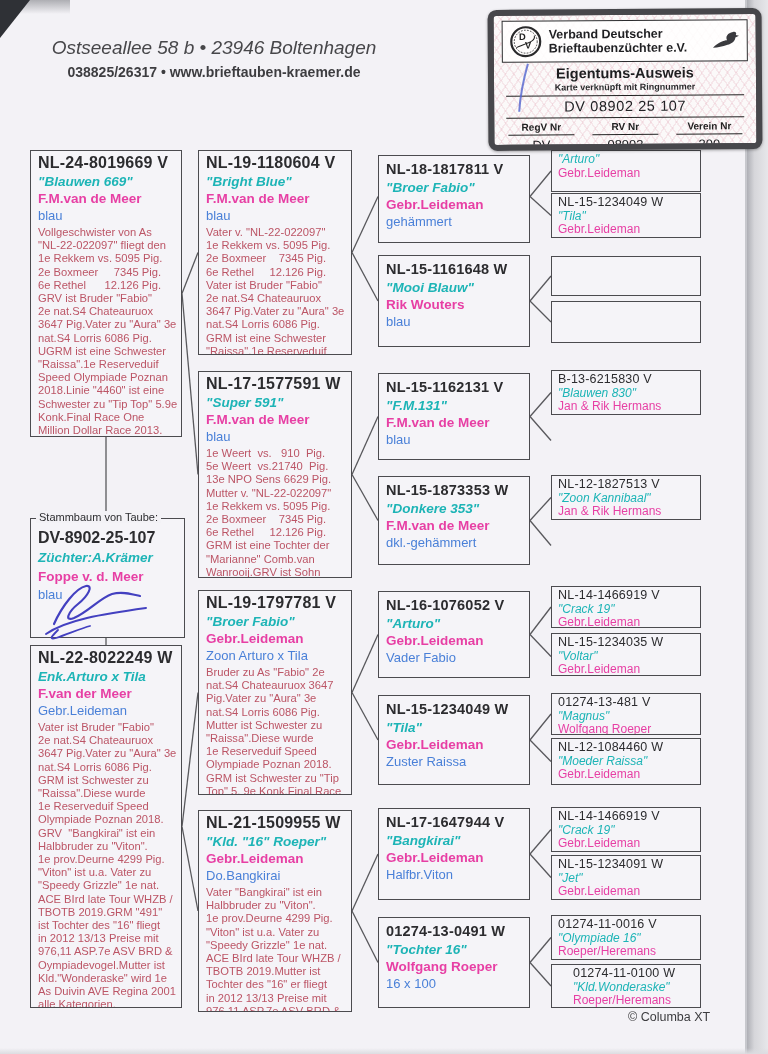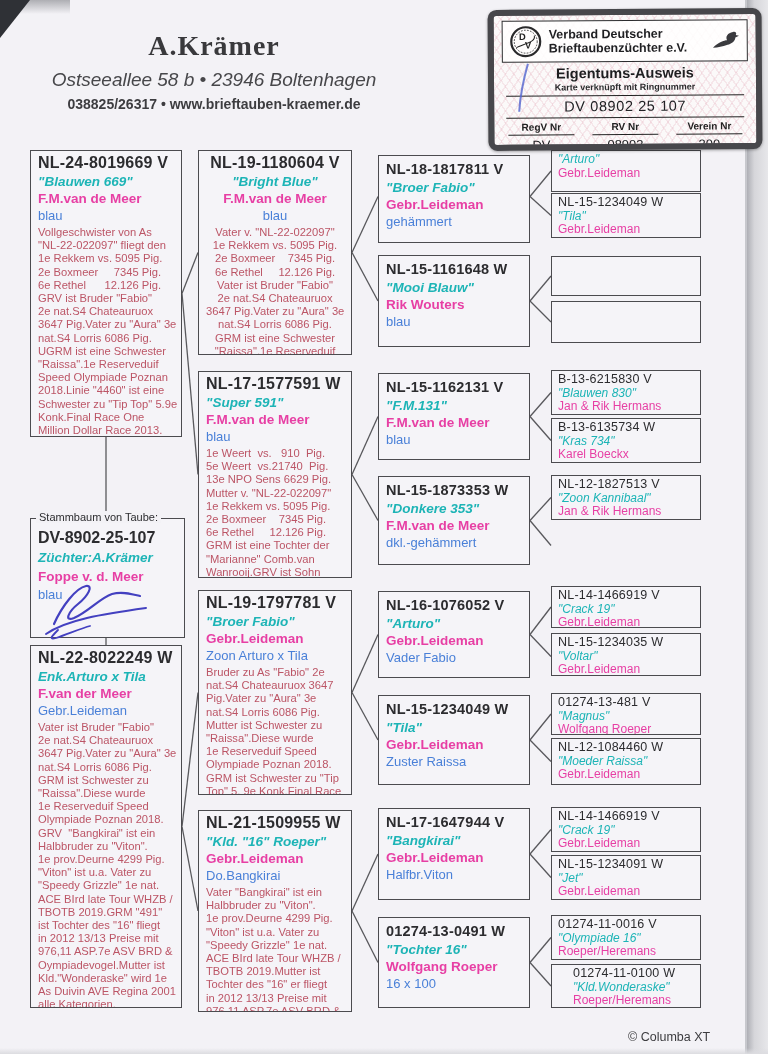--- a/index.html
+++ b/index.html
@@ -66,21 +66,21 @@
     border:1.6px solid #4b4b4f;box-sizing:border-box;background:#f5f4f8;padding:10px 7px 0;}
   #subject .tag{position:absolute;top:-8px;left:5px;background:#f3f2f6;padding:0 3px;
     font-size:11px;color:#2d2d30;}
   #subject .s-ring{font-weight:bold;font-size:16px;color:var(--ring,#2c2c2f);}
   #subject .s-zuechter{color:var(--name,#1db4b6);font-weight:bold;font-style:italic;font-size:13.5px;margin-top:3px;}
   #subject .s-line2{color:var(--breeder,#e73fa4);font-weight:bold;font-size:13.5px;margin-top:4px;}
   #subject .s-color{color:var(--info,#4a80d8);font-size:13px;margin-top:3px;}
 
   #signature{position:absolute;left:38px;top:576px;z-index:4;}
   #connectors{position:absolute;left:0;top:0;z-index:1;}
-  #footer-credit{position:absolute;left:628px;top:1010px;font-size:12.5px;color:#3c3c3f;z-index:2;margin-top:20px;}
+  #footer-credit{position:absolute;left:628px;top:1010px;font-size:12.5px;color:#3c3c3f;z-index:2;}
 </style>
 </head>
 <body>
 
 <div id="page">
 
   <svg id="connectors" width="768" height="1054">
       <line x1="182" y1="293.5" x2="198" y2="252.5" stroke="#58585c" stroke-width="1.3"></line>
       <line x1="182" y1="293.5" x2="198" y2="474.5" stroke="#58585c" stroke-width="1.3"></line>
       <line x1="182" y1="826.5" x2="198" y2="692.5" stroke="#58585c" stroke-width="1.3"></line>
@@ -107,21 +107,20 @@
       <line x1="530" y1="740" x2="551" y2="761.5" stroke="#58585c" stroke-width="1.3"></line>
       <line x1="530" y1="854" x2="551" y2="829.5" stroke="#58585c" stroke-width="1.3"></line>
       <line x1="530" y1="854" x2="551" y2="877.5" stroke="#58585c" stroke-width="1.3"></line>
       <line x1="530" y1="962.5" x2="551" y2="937.5" stroke="#58585c" stroke-width="1.3"></line>
       <line x1="530" y1="962.5" x2="551" y2="986" stroke="#58585c" stroke-width="1.3"></line>
       <line x1="106" y1="437" x2="106" y2="518" stroke="#58585c" stroke-width="1.3"></line>
       <line x1="106" y1="638" x2="106" y2="645" stroke="#58585c" stroke-width="1.3"></line>
     </svg>
 
   <div id="header">
-    <div class="h-name">A.Krämer</div>
     <div class="h-addr">Ostseeallee 58 b • 23946  Boltenhagen</div>
     <div class="h-contact">038825/26317   •  www.brieftauben-kraemer.de</div>
   </div>
 
   <div id="badge">
     <div id="badge-inner">
       <div class="badge-org">
         <svg width="34" height="34" viewBox="0 0 40 40">
           <circle cx="20" cy="20" r="17" fill="none" stroke="#2a2a2c" stroke-width="2.6"></circle>
           <circle cx="20" cy="20" r="13.5" fill="none" stroke="#2a2a2c" stroke-width="1" stroke-dasharray="2 1.6"></circle>
@@ -230,21 +229,21 @@
         <div>TBOTB 2019.GRM "491"</div>
         <div>ist Tochter des "16" fliegt</div>
         <div>in 2012 13/13 Preise mit</div>
         <div>976,11 ASP.7e ASV BRD &amp;</div>
         <div>Oympiadevogel.Mutter ist</div>
         <div>Kld."Wonderaske" wird 1e</div>
         <div>As Duivin AVE Regina 2001</div>
         <div>alle Kategorien.</div>
       </div>
   </div>
-    <div class="box gen2" style="left: 198px; top: 150px; width: 154px; height: 205px; text-align: center;">
+    <div class="box gen2" style="left: 198px; top: 150px; width: 154px; height: 205px;">
     <div class="ring">NL-19-1180604 V</div>
     <div class="name">"Bright Blue"</div>
     <div class="breeder">F.M.van de Meer</div>
     <div class="info">blau</div>
     <div class="desc">
         <div>Vater v. "NL-22-022097"</div>
         <div>1e Rekkem vs. 5095 Pig.</div>
         <div>2e Boxmeer    7345 Pig.</div>
         <div>6e Rethel     12.126 Pig.</div>
         <div>Vater ist Bruder "Fabio"</div>
@@ -390,26 +389,20 @@
     
     
     
   </div>
     <div class="box gen4" style="left: 551px; top: 370px; width: 150px; height: 45px;">
     <div class="ring">B-13-6215830 V</div>
     <div class="name">"Blauwen 830"</div>
     <div class="breeder">Jan &amp; Rik Hermans</div>
 
   </div>
-    <div class="box gen4" style="left: 551px; top: 418px; width: 150px; height: 45px;">
-    <div class="ring">B-13-6135734 W</div>
-    <div class="name">"Kras 734"</div>
-    <div class="breeder">Karel Boeckx</div>
-
-  </div>
     <div class="box gen4" style="left: 551px; top: 475px; width: 150px; height: 45px;">
     <div class="ring">NL-12-1827513 V</div>
     <div class="name">"Zoon Kannibaal"</div>
     <div class="breeder">Jan &amp; Rik Hermans</div>
 
   </div>
     <div class="box gen4" style="left: 551px; top: 586px; width: 150px; height: 42px;">
     <div class="ring">NL-14-1466919 V</div>
     <div class="name">"Crack 19"</div>
     <div class="breeder">Gebr.Leideman</div>

